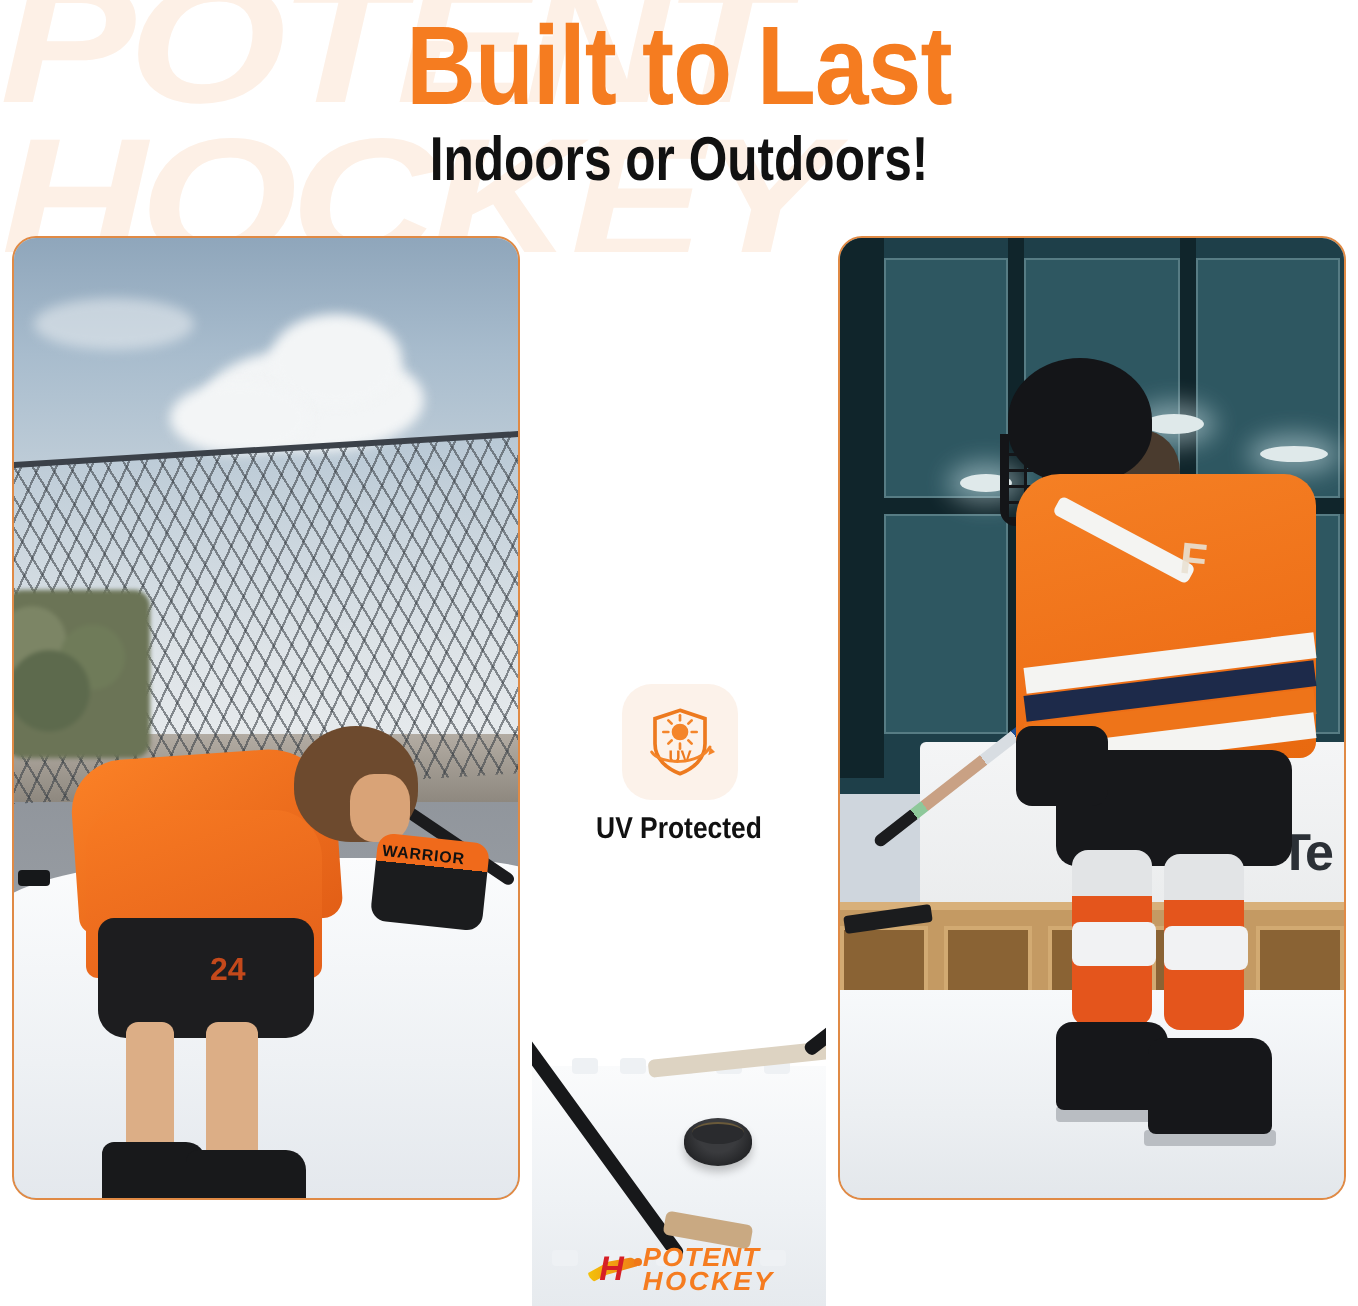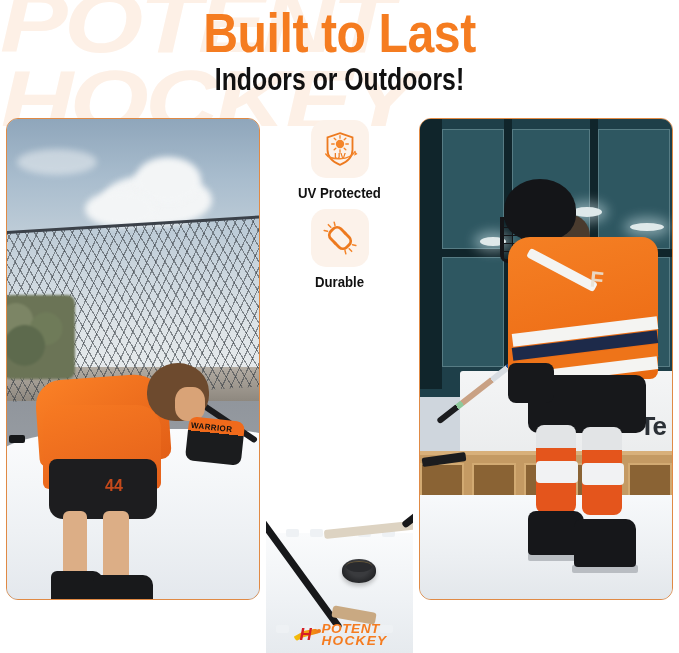--- a/index.html
+++ b/index.html
@@ -300,24 +300,25 @@
     transform:rotate(-38deg); transform-origin:left center; border-radius:3px;
   }
   .r-stick-blade {
     position:absolute; left:2px; top:336px; width:44px; height:9px;
     background:#1b1c1e; border-radius:2px; transform:rotate(-8deg);
   }
 
   
   .center-col {
     width:147px; height:535px;
-    display:flex; flex-direction:column;
+    display:flex; flex-direction:row;
     align-items:center;
     padding-top:2px;
     position:relative;
+    justify-content:flex-end;
   }
   .feature { width:147px; text-align:center; margin-bottom:7px; }
   .feat-tile {
     width:58px; height:58px; margin:0 auto;
     background:#FCF2EA;
     border-radius:15px;
     display:flex; align-items:center; justify-content:center;
   }
   .feat-label {
     font-family:"Liberation Sans Narrow","Liberation Sans",sans-serif;
@@ -429,21 +430,21 @@
       <div class="road-line"></div>
       <div class="tile-floor"></div>
       <div class="cone"></div>
       <div class="puck-sm"></div>
       <div class="stick-l"></div>
       <div class="kid-l-shirt"></div>
       <div class="kid-l-torso"></div>
       <div class="kid-l-head"></div>
       <div class="kid-l-face"></div>
       <div class="kid-l-shorts"></div>
-      <div class="num-24">44</div>
+      <div class="num-24">24</div>
       <div class="leg l1"></div>
       <div class="leg l2"></div>
 
       <div class="skate s1"></div>
       <div class="skate s2"></div>
       <div class="ccm-mark">CCM</div>
       <div class="glove-l"></div>
       <div class="glove-txt">WARRIOR</div>
     </div>
   </div>
@@ -467,39 +468,20 @@
           </g>
           <text x="24" y="36" font-family="Liberation Sans, sans-serif" font-size="10" font-weight="bold" fill="#ED7A1F" text-anchor="middle">UV</text>
           <path d="M7 30 C12 38 36 38 42 27" fill="none" stroke="#F4852A" stroke-width="1.8" stroke-linecap="round"></path>
           <path d="M42 27 l-1 5 l4 -2 z" fill="#F4852A"></path>
         </svg>
       </div>
       <div class="feat-label">UV Protected</div>
     </div>
 
 
-    <div class="feature">
-      <div class="feat-tile">
-        <svg width="40" height="40" viewBox="0 0 48 48">
-          <g fill="none" stroke="#ED7A1F" stroke-width="3.4" stroke-linecap="round">
-            <path d="M18 30 L13 25 a6.5 6.5 0 0 1 0 -9 l3 -3 a6.5 6.5 0 0 1 9 0 l5 5"></path>
-            <path d="M30 18 L35 23 a6.5 6.5 0 0 1 0 9 l-3 3 a6.5 6.5 0 0 1 -9 0 l-5 -5"></path>
-          </g>
-          <g stroke="#F4852A" stroke-width="1.8" stroke-linecap="round">
-            <line x1="13" y1="11" x2="10" y2="8"></line>
-            <line x1="18" y1="9" x2="17" y2="5"></line>
-            <line x1="9" y1="16" x2="5" y2="15"></line>
-            <line x1="35" y1="37" x2="38" y2="40"></line>
-            <line x1="30" y1="39" x2="31" y2="43"></line>
-            <line x1="39" y1="32" x2="43" y2="33"></line>
-          </g>
-        </svg>
-      </div>
-      <div class="feat-label">Durable</div>
-    </div>
 
 
     <div class="center-bottom">
       <div class="cb-floor"></div>
       <div class="tile-notch" style="left:20px;  top:26px;"></div>
       <div class="tile-notch" style="left:44px;  top:26px;"></div>
       <div class="tile-notch" style="left:68px;  top:26px;"></div>
       <div class="tile-notch" style="left:92px;  top:26px;"></div>
       <div class="tile-notch" style="left:116px; top:26px;"></div>
       <div class="cb-stick-b"></div>

